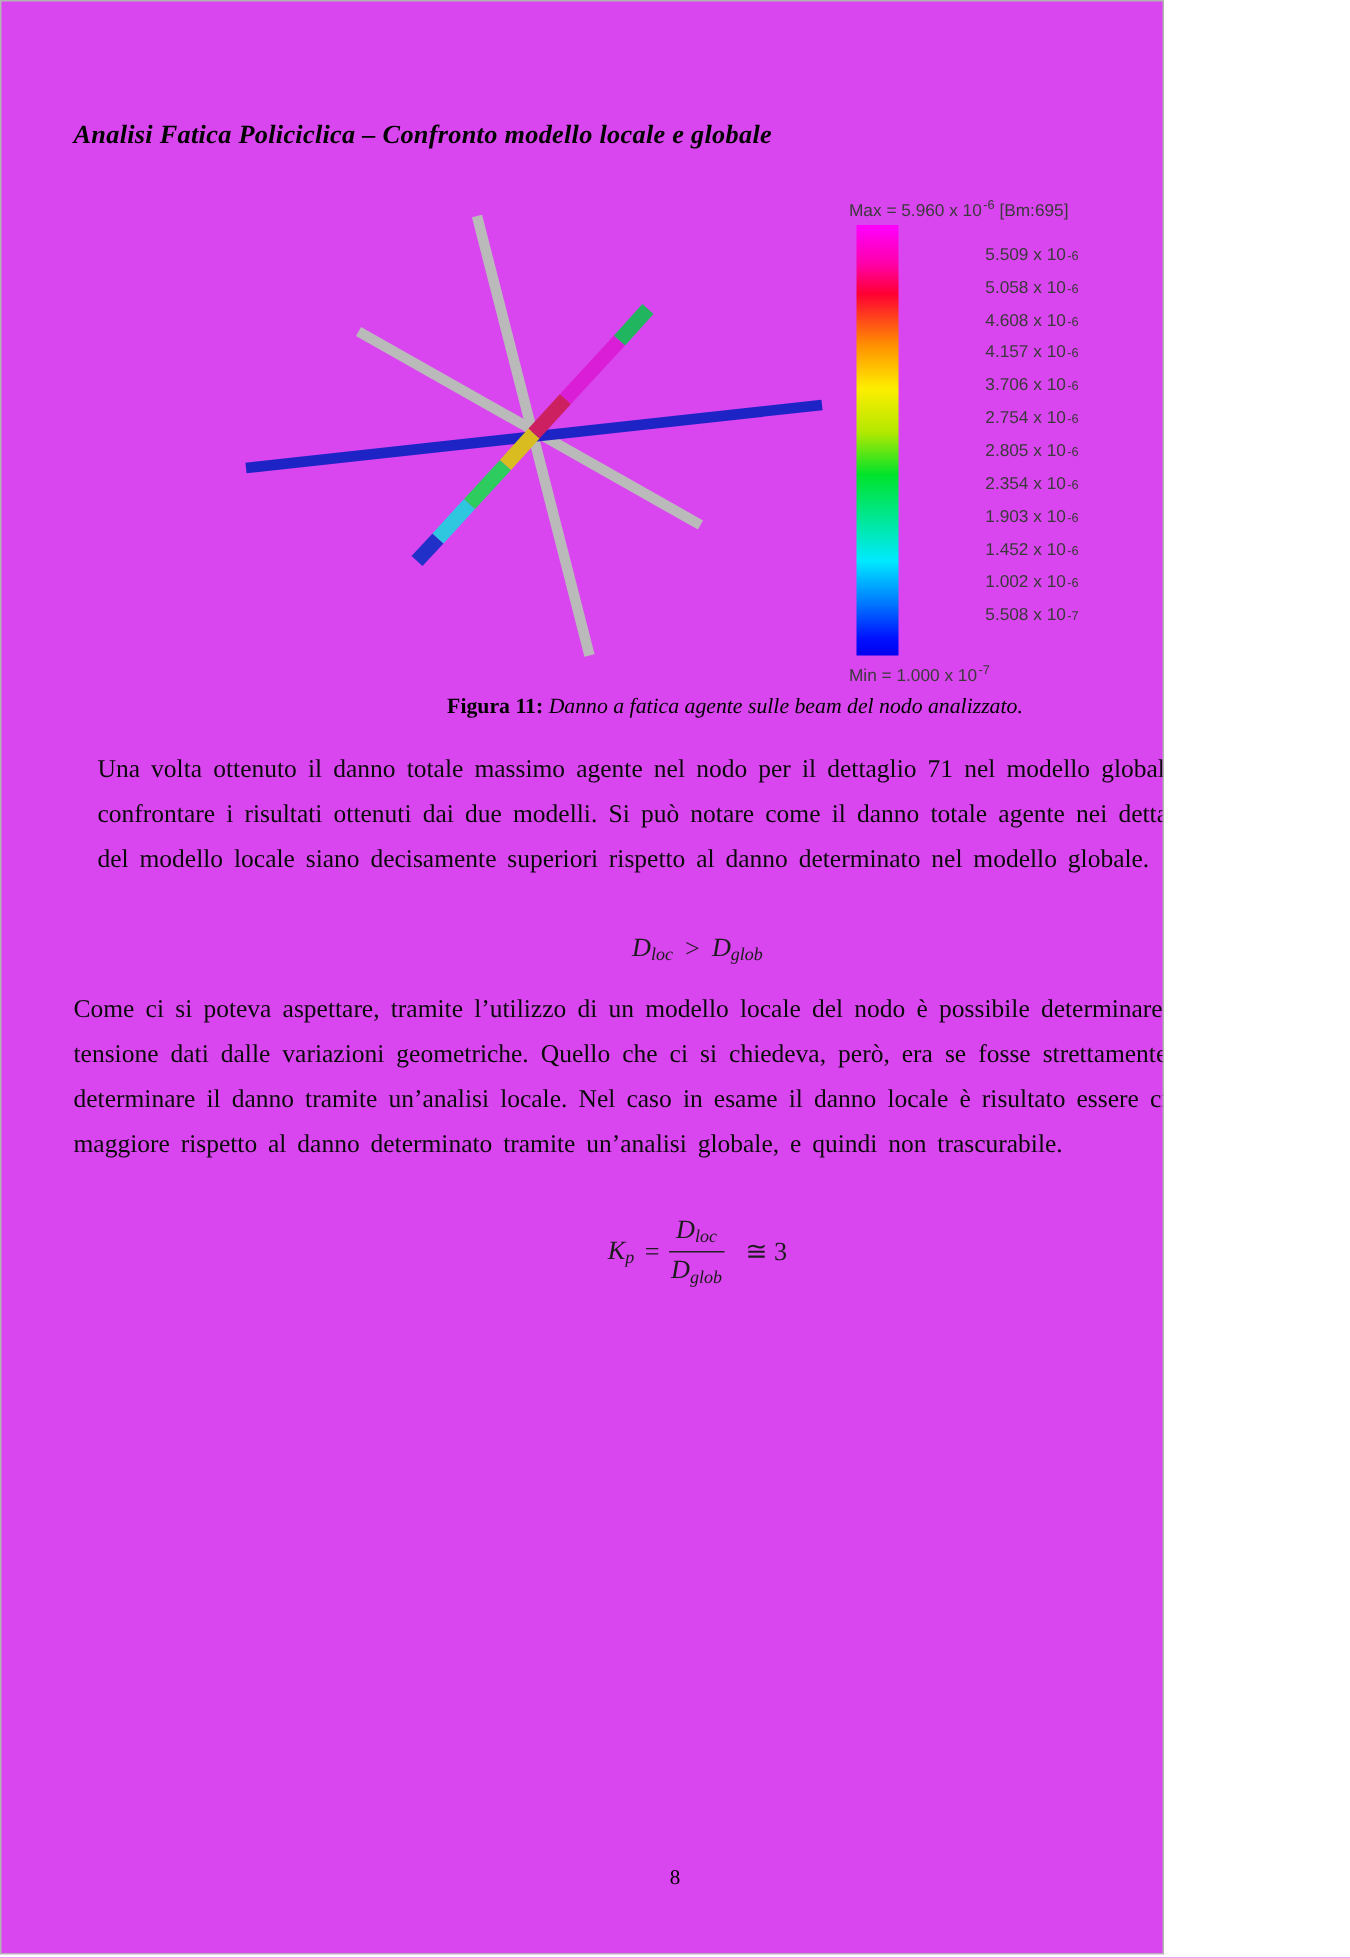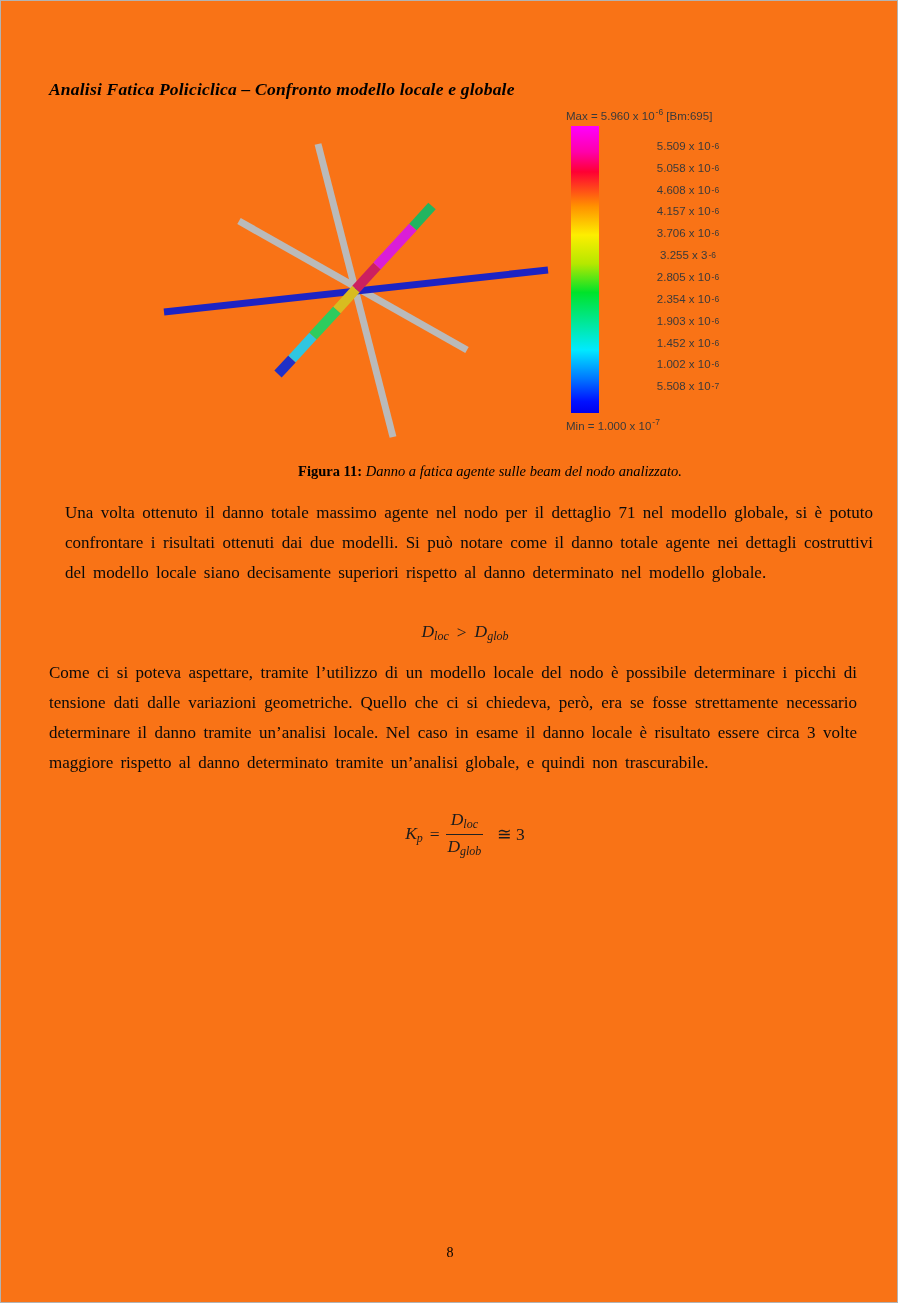--- a/index.html
+++ b/index.html
@@ -1,31 +1,31 @@
 <!DOCTYPE html>
 <html><head>
 <meta charset="utf-8">
 <style>
   * { margin:0; padding:0; box-sizing:border-box; }
   html,body { background:#fff; }
   .page {
-    position:relative; width:898px; height:1303px;
-    border:1px solid #b3b3b3; background:#f97316;
+    position:relative; width:776px; height:1303px;
+    border:1px solid #b3b3b3; background:#d946ef;
     font-family:"Liberation Serif", serif; color:#111;
     overflow:hidden;
   }
   .doc-title {
     position:absolute; left:48px; top:78px; width:760px;
     font-size:17.5px; font-weight:bold; font-style:italic; color:#000;
     letter-spacing:0.2px;
   }
   
   .fig-plot { position:absolute; left:100px; top:115px; width:465px; height:335px; }
   .legend {
-    position:absolute; left:565px; top:104px; width:215px; height:335px;
+    position:absolute; left:565px; top:128px; width:215px; height:335px;
     font-family:"Liberation Sans", sans-serif; font-size:11.5px; color:#3a3a3a;
   }
   .legend sup { font-size:8.5px; vertical-align:super; margin-left:1px; }
   .legend-max { position:absolute; left:0; top:2px; white-space:nowrap; }
   .legend-min { position:absolute; left:0; top:312px; white-space:nowrap; }
   .colorbar {
     position:absolute; left:5px; top:21px; width:28px; height:287px;
   }
   .legend-rows { position:absolute; left:42px; top:30px; width:160px; }
   .legend-row { height:21.85px; display:flex; align-items:center; white-space:nowrap;justify-content:center; }
@@ -103,21 +103,21 @@
         </div>
       <div class="legend-row">
           <span>4.157 x 10</span>
           <sup>-6</sup>
         </div>
       <div class="legend-row">
           <span>3.706 x 10</span>
           <sup>-6</sup>
         </div>
       <div class="legend-row">
-          <span>3.255 x 3</span>
+          <span>2.754 x 10</span>
           <sup>-6</sup>
         </div>
       <div class="legend-row">
           <span>2.805 x 10</span>
           <sup>-6</sup>
         </div>
       <div class="legend-row">
           <span>2.354 x 10</span>
           <sup>-6</sup>
         </div>

